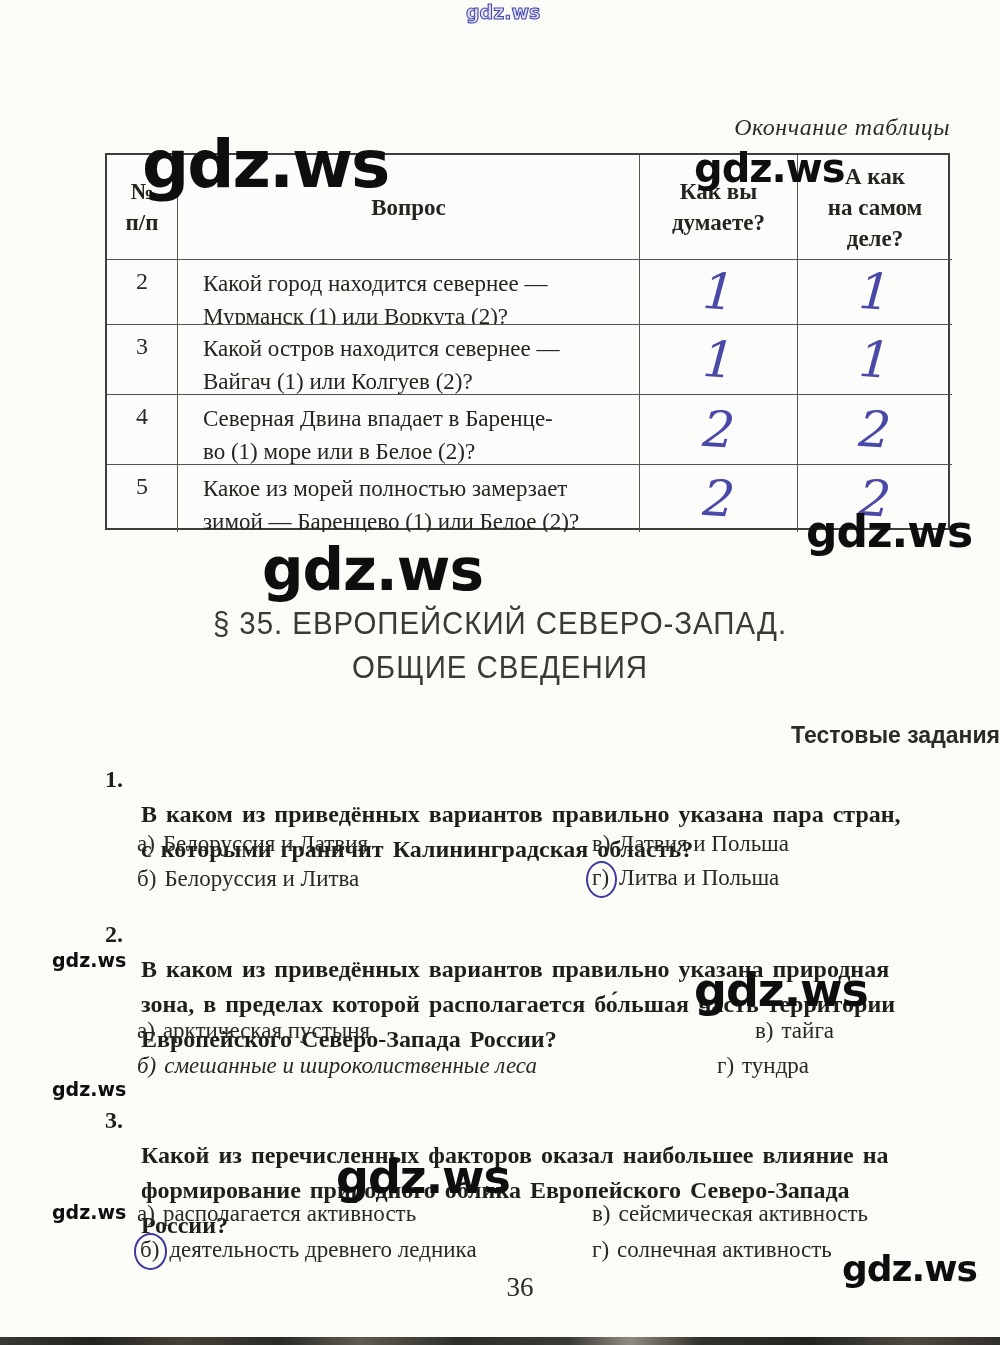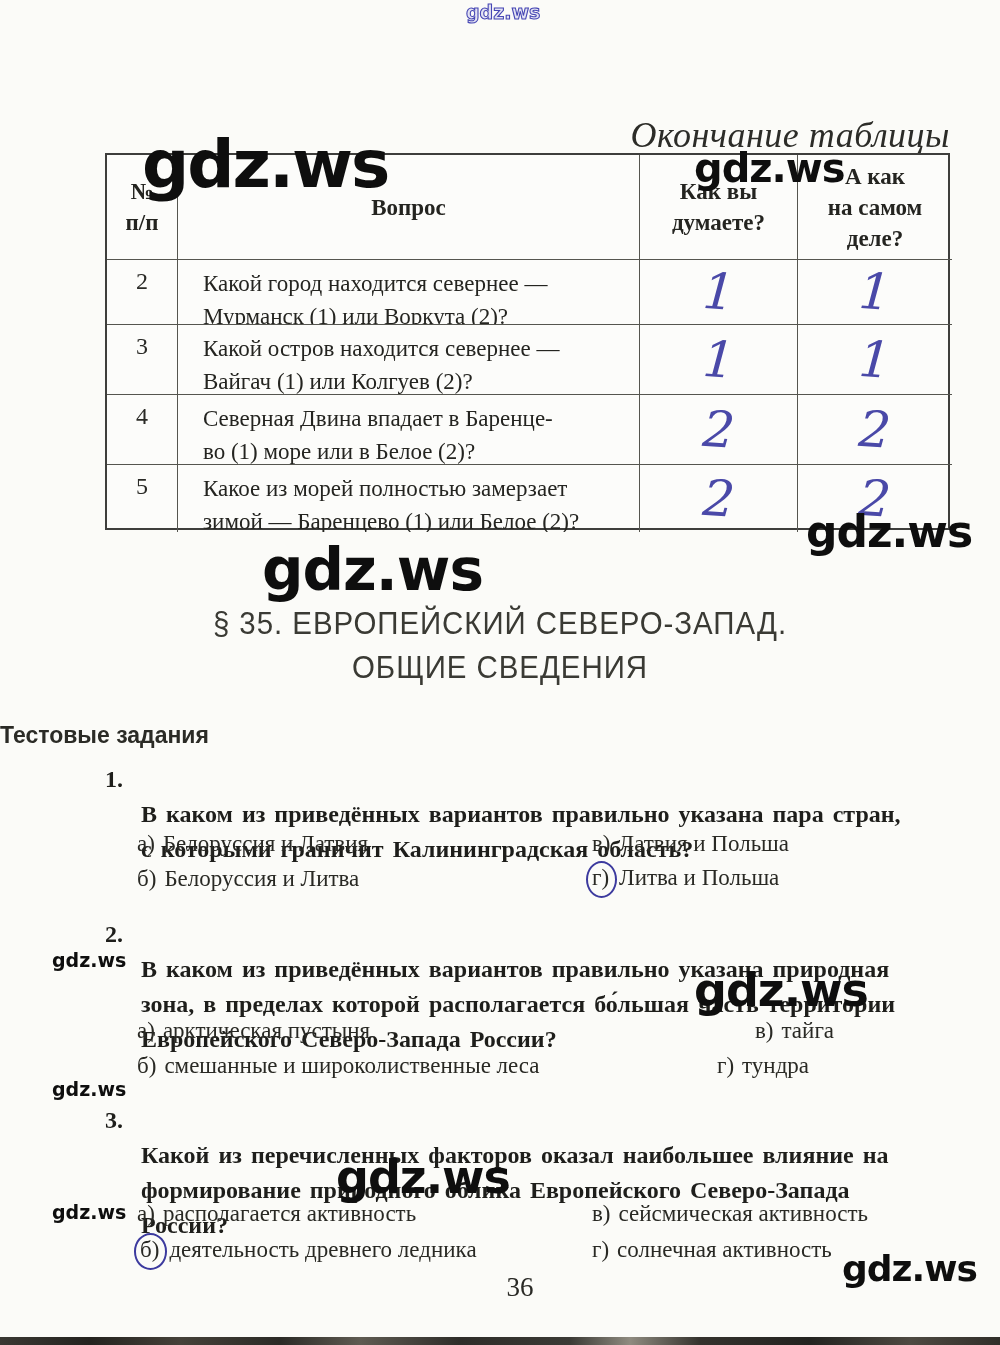--- a/index.html
+++ b/index.html
@@ -26,21 +26,21 @@
   .wm-outline {
     color:rgba(150,150,225,0.25);
     -webkit-text-stroke:1.1px #4747b4;
     letter-spacing:0;
   }
   .wm-small { font-size:19px; letter-spacing:0; }
 
   
   .table-caption {
     position:absolute; right:50px; top:114px;
-    font-style:italic; font-size:36px; color:#2c2c28;
+    font-style:italic; font-size:24px; color:#2c2c28;
     letter-spacing:0.5px;
   }
   .page-number {
     position:absolute; left:470px; top:1272px; width:100px;
     text-align:center; font-size:27px; color:#2a2a26;
   }
 
   
   .qtable {
     position:absolute; left:105px; top:153px;
@@ -92,21 +92,21 @@
   .sec-title {
     position:absolute; left:0; width:1000px;
     text-align:center;
     font-family:"Liberation Sans", sans-serif;
     font-size:31px; letter-spacing:1px;
     color:#3a3a34;
     transform:scaleX(0.95);
   }
   .sec-subtitle {
     position:absolute; left:0; width:1000px;
-    text-align:left;
+    text-align:right;
     font-family:"Liberation Sans", sans-serif;
     font-weight:700; font-size:23px;
     color:#2b2b26;
   }
 
   
   .question {
     position:absolute; left:104px; width:855px;
     padding-left:37px; box-sizing:border-box;
     font-weight:700; font-size:24px; line-height:35px;
@@ -215,21 +215,21 @@
   </div>
 
   <div class="question" style="top:917px;">
     <span class="qnum">2.</span><span>В каком из приведённых вариантов правильно указана природная
 зона, в пределах которой располагается бо́льшая часть территории
 Европейского Северо-Запада России?</span>
   </div>
   <div class="opt" style="left:137px; top:1018px;">
     <span class="opt-label">а)</span><span>арктическая пустыня</span>
   </div>
-  <div class="opt" style="left:137px; top:1053px;">
+  <div class="opt" style="left:137px; top:1053px;font-style:italic;">
     <span class="opt-label">б)</span><span>смешанные и широколиственные леса</span>
   </div>
   <div class="opt" style="left:755px; top:1018px;">
     <span class="opt-label">в)</span><span>тайга</span>
   </div>
   <div class="opt" style="left:717px; top:1053px;">
     <span class="opt-label">г)</span><span>тундра</span>
   </div>
 
   <div class="question" style="top:1103px;">

